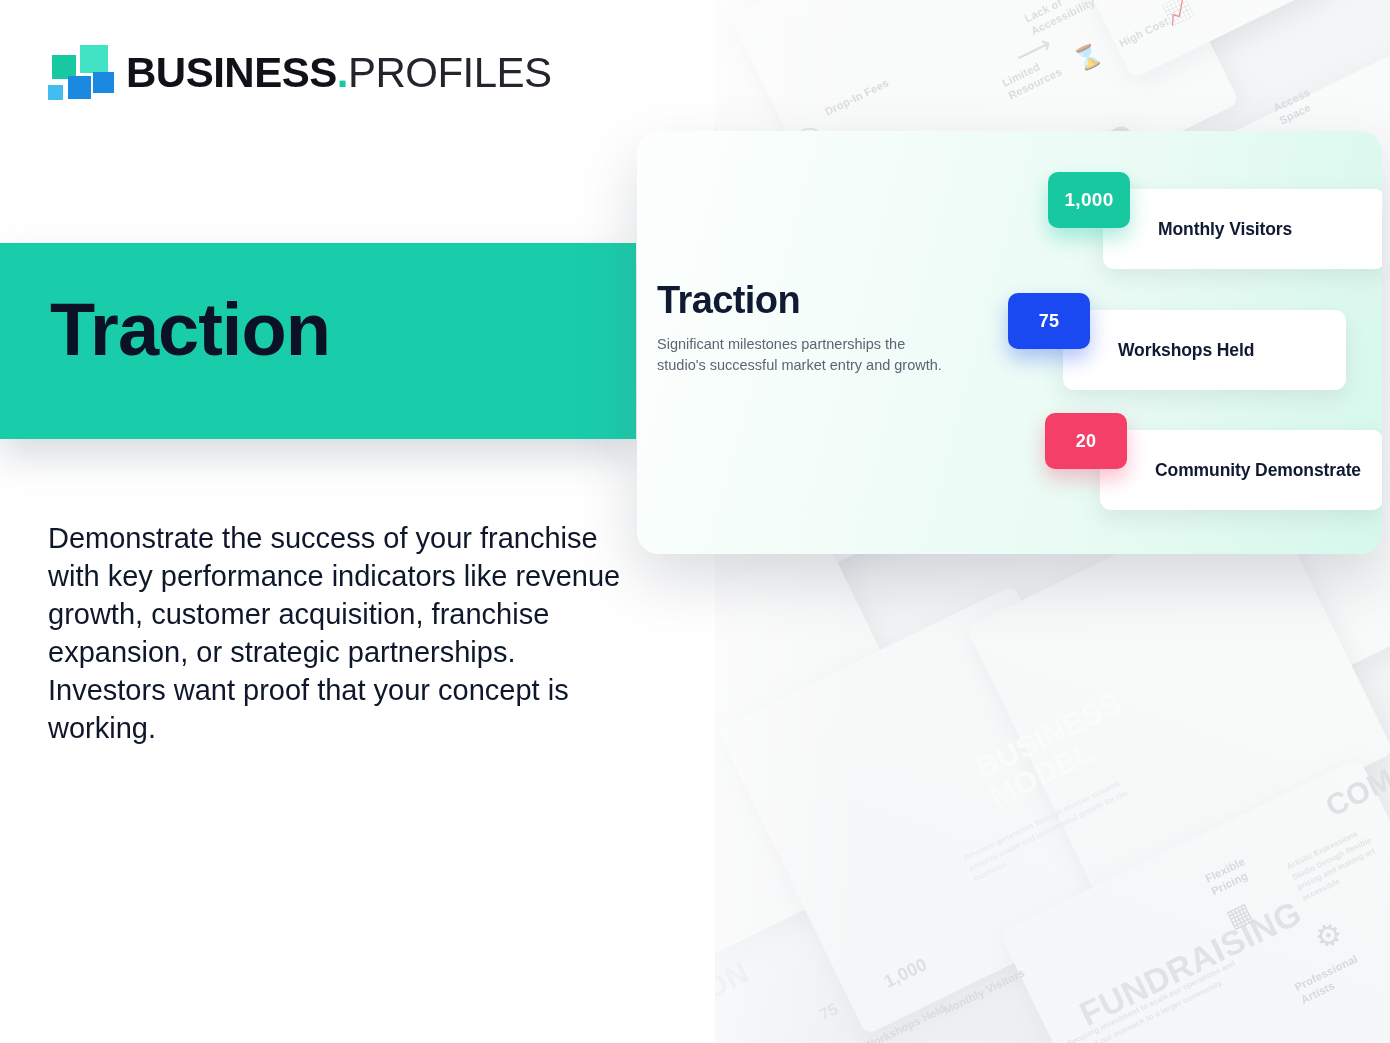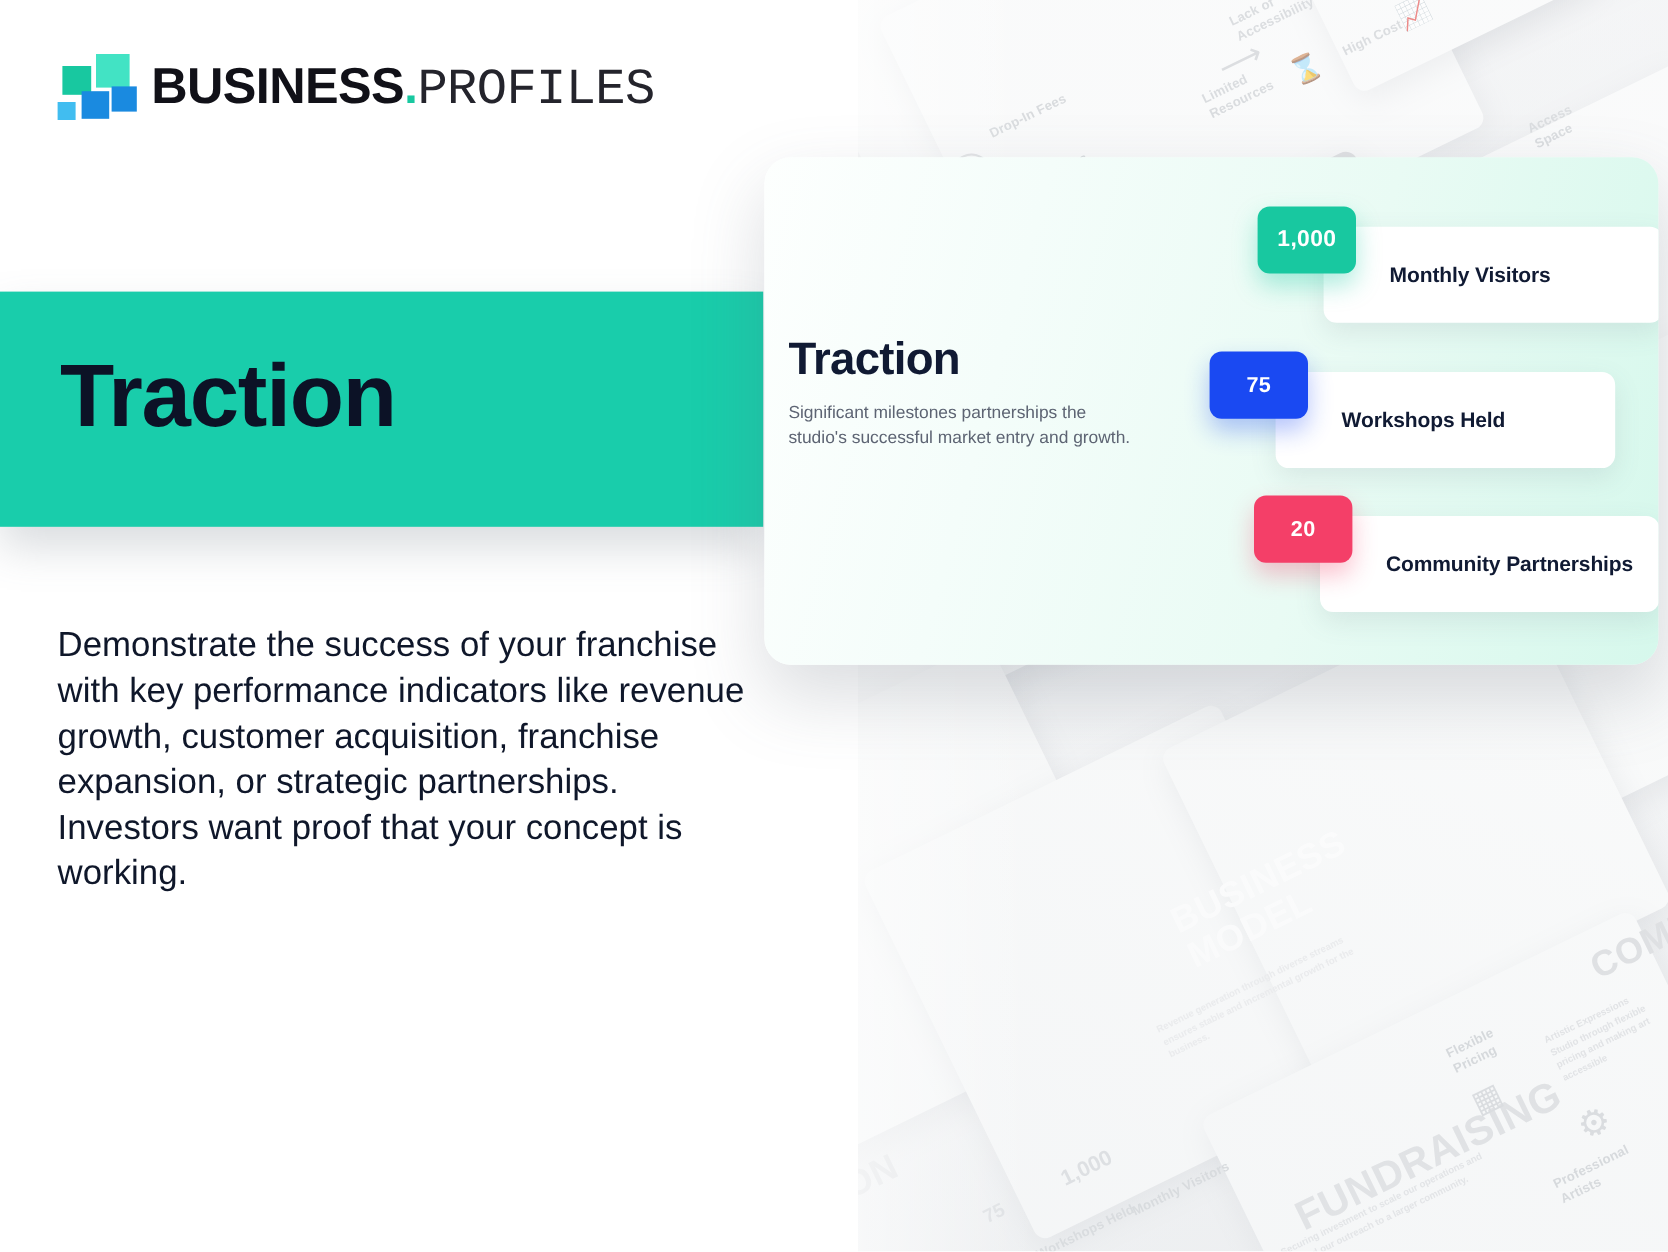--- a/index.html
+++ b/index.html
@@ -127,21 +127,21 @@
   .lm5{ left:45px; top:27px; width:21px; height:21px; background:#1a8ae0; }
   .logo-text{
     font-size:42px;
     letter-spacing:-.5px;
     line-height:1;
     white-space:nowrap;
     color:#111118;
   }
   .logo-text .b{ font-weight:700; }
   .logo-text .dot{ color:#18c8a0; font-weight:700; }
-  .logo-text .l{ font-weight:300; color:#24242c;font-family:Liberation Mono, monospace; }
+  .logo-text .l{ font-weight:300; color:#24242c; }
 
   
   .band{
     position:absolute;
     left:0; top:243px;
     width:636px; height:196px;
     background:#19cdab;
     box-shadow:0 18px 34px rgba(110,120,130,.26);
     z-index:4;
   }
@@ -341,19 +341,19 @@
     <div class="metric m2">
       <div class="badge sm">75</div>
       <div class="label-card">
         <span>Workshops Held</span>
       </div>
     </div>
 
     <div class="metric m3">
       <div class="badge sm">20</div>
       <div class="label-card">
-        <span>Community Partnerships</span>
+        <span>Community Demonstrate</span>
       </div>
     </div>
 
   </div>
 
 </div>
 
 </body></html>

